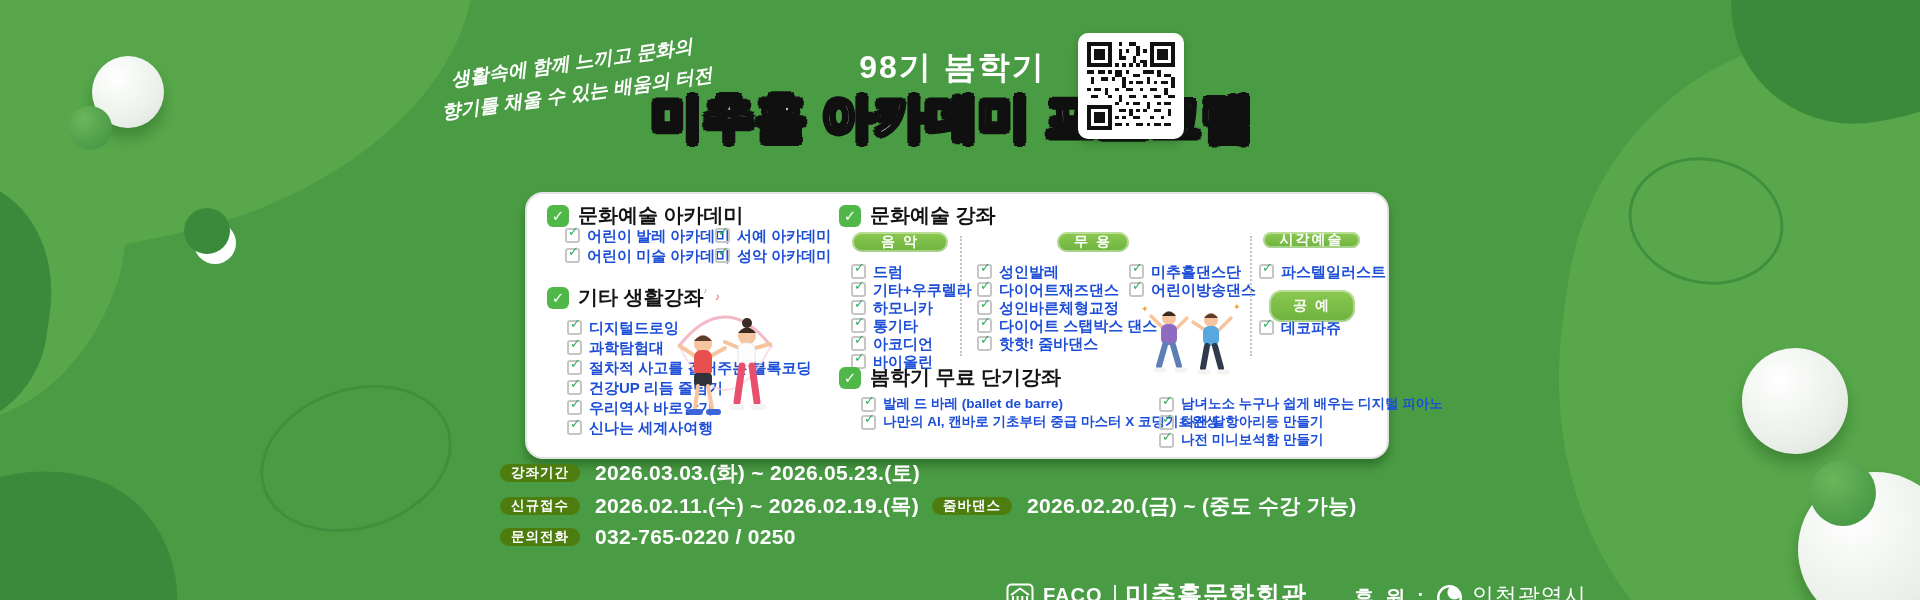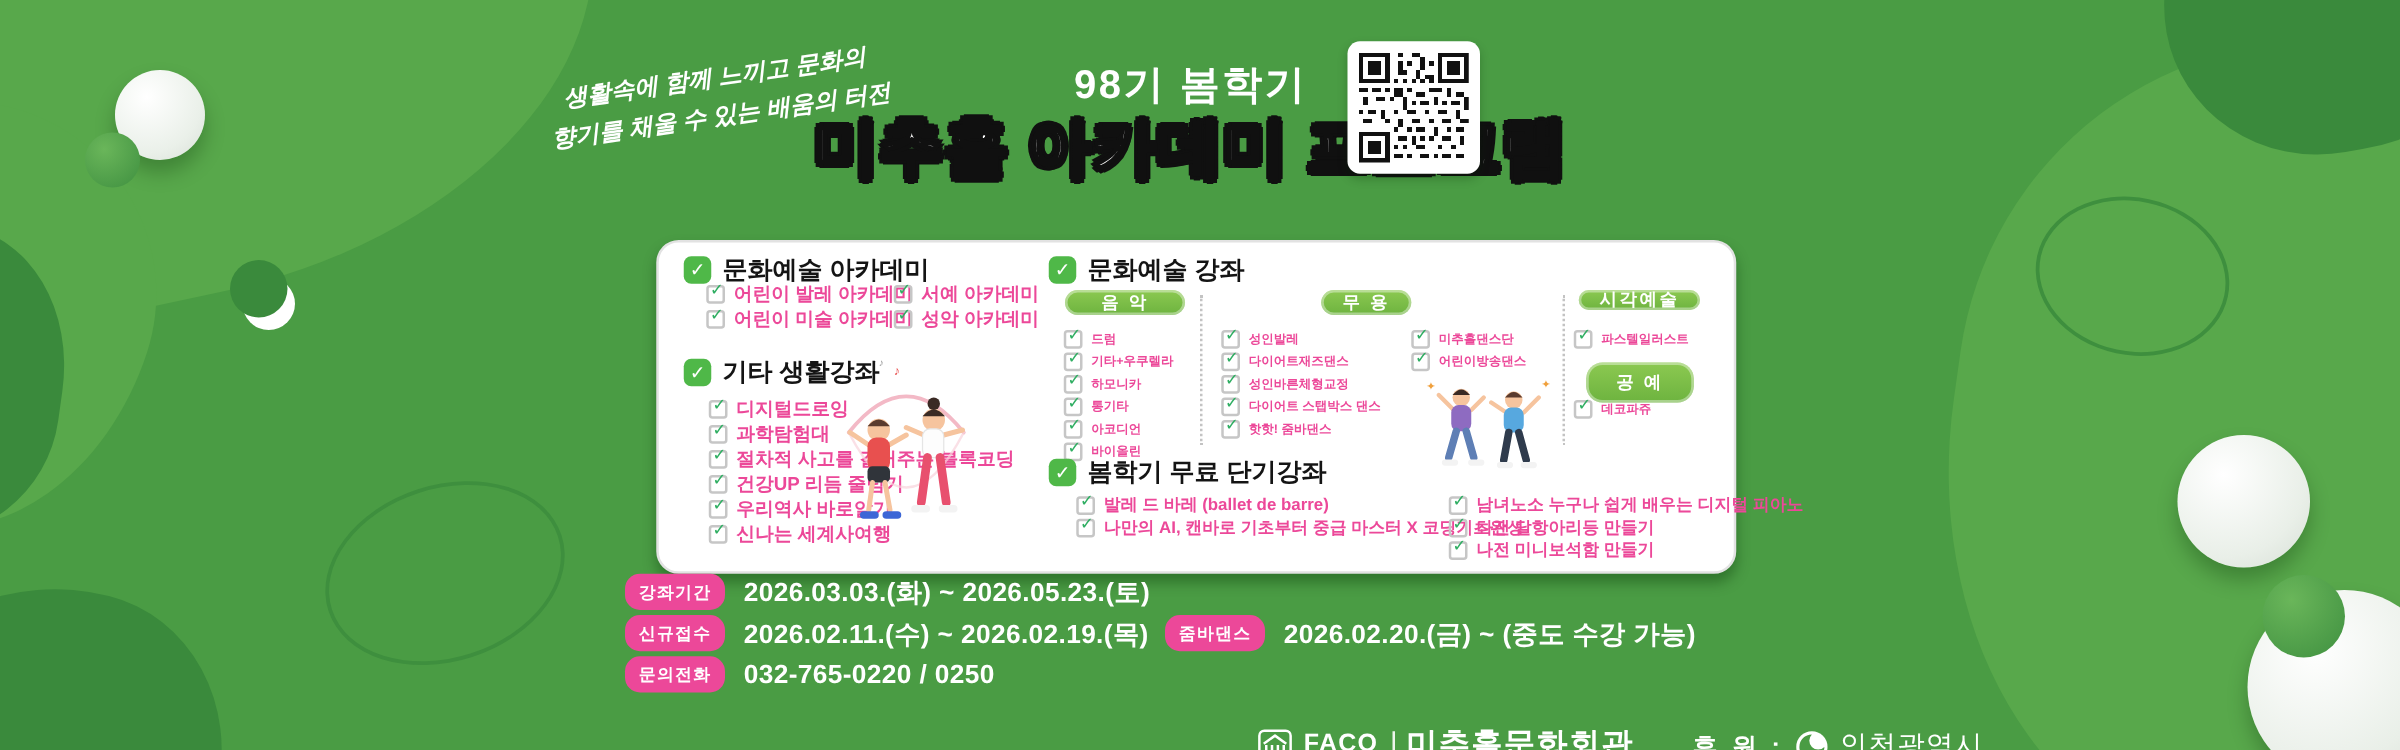--- a/index.html
+++ b/index.html
@@ -55,36 +55,36 @@
   
   .card{position:absolute;left:525px;top:192px;width:860px;height:263px;background:#fff;
         border:2px solid #e2e2e2;border-radius:18px;box-shadow:0 7px 10px rgba(0,45,0,.35);}
   .sec-h{position:absolute;display:flex;align-items:center;gap:9px;
          font-size:20px;font-weight:900;color:#141414;white-space:nowrap;}
   .chk-big{width:22px;height:22px;background:#4FB848;border-radius:6px;color:#fff;flex:none;
            font-size:15px;font-weight:900;display:flex;align-items:center;justify-content:center;}
   .list{position:absolute;display:flex;flex-direction:column;gap:5px;}
   .list.tight{gap:3px;}
   .item{display:flex;align-items:flex-start;gap:7px;font-size:15px;font-weight:700;
-        color:#ec4899;line-height:15px;white-space:nowrap;}
-  .tight .item{font-size:10px;line-height:15px;}
+        color:#1d4ed8;line-height:15px;white-space:nowrap;}
+  .tight .item{font-size:15px;line-height:15px;}
   .free .item{font-size:13.5px;line-height:14px;}
   .chk-sm{width:11px;height:11px;border:2px solid #c6c6c6;border-radius:3px;position:relative;
           flex:none;margin-top:0;}
   .chk-sm::after{content:"✓";position:absolute;left:1px;top:-5px;color:#2FAE62;
                  font-size:13px;font-weight:900;line-height:13px;}
   .cat-pill{position:absolute;background:linear-gradient(#8CC951,#6DB33F);color:#fff;
             font-weight:900;font-size:14px;letter-spacing:2px;border-radius:13px;
             display:flex;align-items:center;justify-content:center;
             box-shadow:inset 0 0 0 2px rgba(255,255,255,.4);white-space:nowrap;}
   .vdiv{position:absolute;width:0;border-left:2px dotted #c3c3c3;}
   .fig{position:absolute;}
   
   .info-row{position:absolute;display:flex;align-items:center;gap:15px;white-space:nowrap;}
-  .info-pill{background:#ec4899;color:#fff;font-size:13.5px;font-weight:800;height:29px;
+  .info-pill{background:#4d7c0f;color:#fff;font-size:13.5px;font-weight:800;height:18px;
              padding:0 11px;border-radius:12px;display:flex;align-items:center;letter-spacing:1px;}
   .info-val{color:#fff;font-size:21px;font-weight:700;letter-spacing:.3px;}
   
   .footer{position:absolute;left:1006px;top:578px;display:flex;align-items:flex-end;gap:9px;color:#fff;}
   .faco-block{display:flex;flex-direction:column;gap:3px;}
   .faco-text{font-size:20px;font-weight:800;letter-spacing:1px;line-height:18px;}
   .faco-sub{width:62px;height:4px;background:rgba(255,255,255,.75);border-radius:2px;}
   .v-sep{width:2px;height:26px;background:#fff;opacity:.9;}
   .hall{font-size:25px;font-weight:700;letter-spacing:1px;}
   .sponsor-label{font-size:20px;font-weight:700;margin-left:38px;letter-spacing:3px;}

